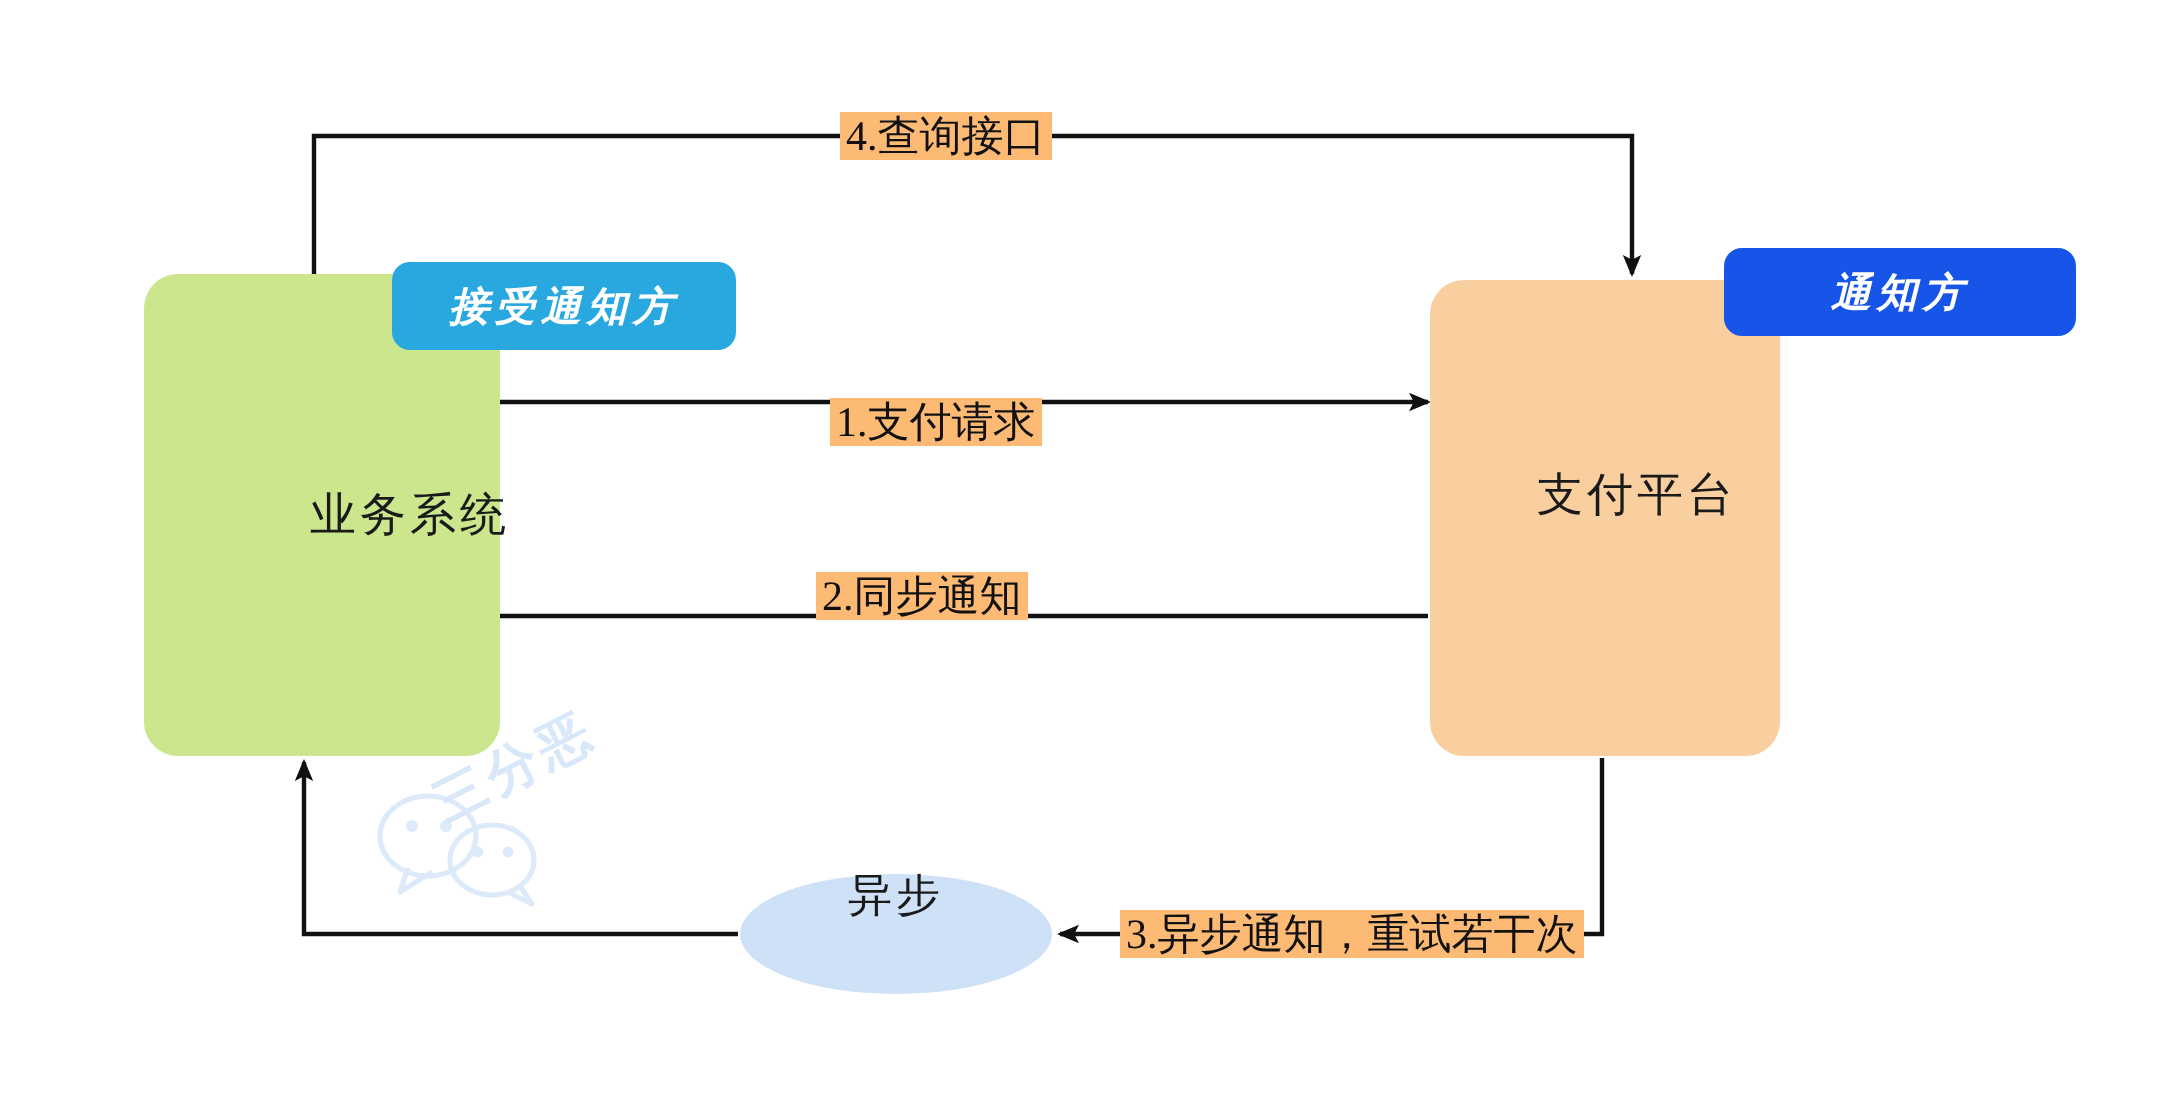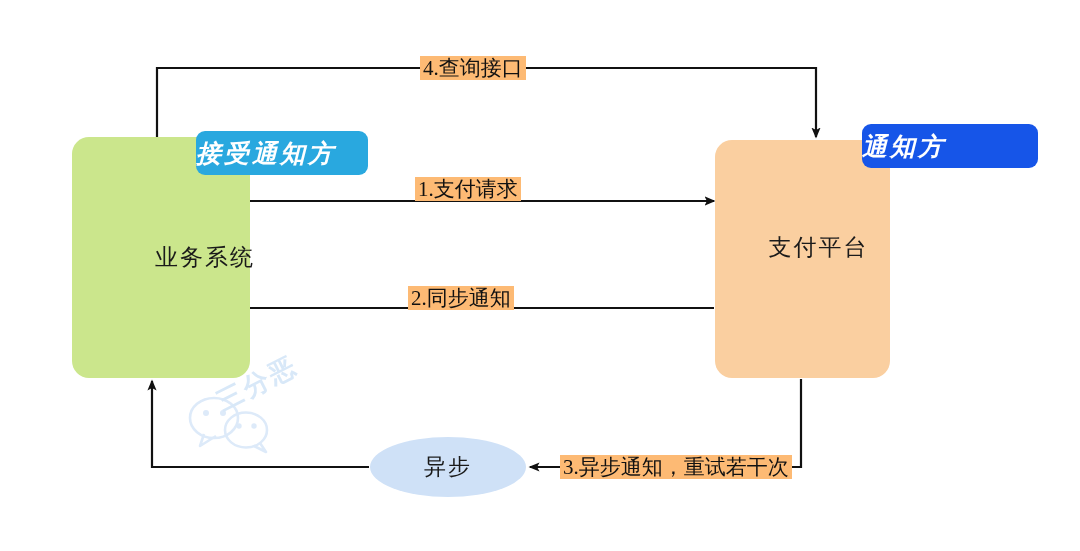--- a/index.html
+++ b/index.html
@@ -43,25 +43,26 @@
     color: #111111;
     background: #fdba74;
     white-space: nowrap;
     padding: 0 3px;
     line-height: 24px;
   }
   .callout {
     position: absolute;
     display: flex;
     align-items: center;
+    justify-content: center;
     color: #ffffff;
     font-family: Liberation Sans, sans-serif;
     font-weight: bold;
     font-style: italic;
-    font-size: 25px;
+    font-size: 20px;
     letter-spacing: 3px;
     border-radius: 9px;
     white-space: nowrap;
   }
   .callout .tail {
     position: absolute;
     width: 0;
     height: 0;
   }
   .watermark {
@@ -124,25 +125,25 @@
         <circle cx="76" cy="54" r="2.7"></circle>
       </g>
     </svg>
     <div class="wm-text" style="left:36px; top:-6px;">三分恶</div>
   </div>
 
   <div class="node-label" style="left:72px; top:137px; width:178px; height:241px;margin-left:44px;">业务系统</div>
 
   <div class="node-label" style="left:715px; top:128px; width:175px; height:238px;margin-left:16px;">支付平台</div>
 
-  <div class="node-label" style="left:370px; top:437px; width:156px; height:60px; font-size:22px;">异步</div>
+  <div class="node-label" style="left:370px; top:418px; width:156px; height:60px; font-size:22px;">异步</div>
 
   <div class="edge-label" style="left:420px; top:56px;">4.查询接口</div>
 
-  <div class="edge-label" style="left:415px; top:177px;">1.支付请求</div>
+  <div class="edge-label" style="left:415px; top:199px;">1.支付请求</div>
 
   <div class="edge-label" style="left:408px; top:286px;">2.同步通知</div>
 
   <div class="edge-label" style="left:560px; top:455px;">3.异步通知，重试若干次</div>
 
   <div class="callout" style="left:196px; top:131px; width:172px; height:44px; background:#29a8df;">
     <span>接受通知方</span>
     <svg class="tail" style="left:12px; top:42px;" width="48" height="36" viewBox="0 0 48 36">
       <path d="M34,0 L46,0 L44,16 C40,27 24,31 2,35 C18,26 26,15 34,0 Z" fill="#29a8df"></path>
     </svg>

